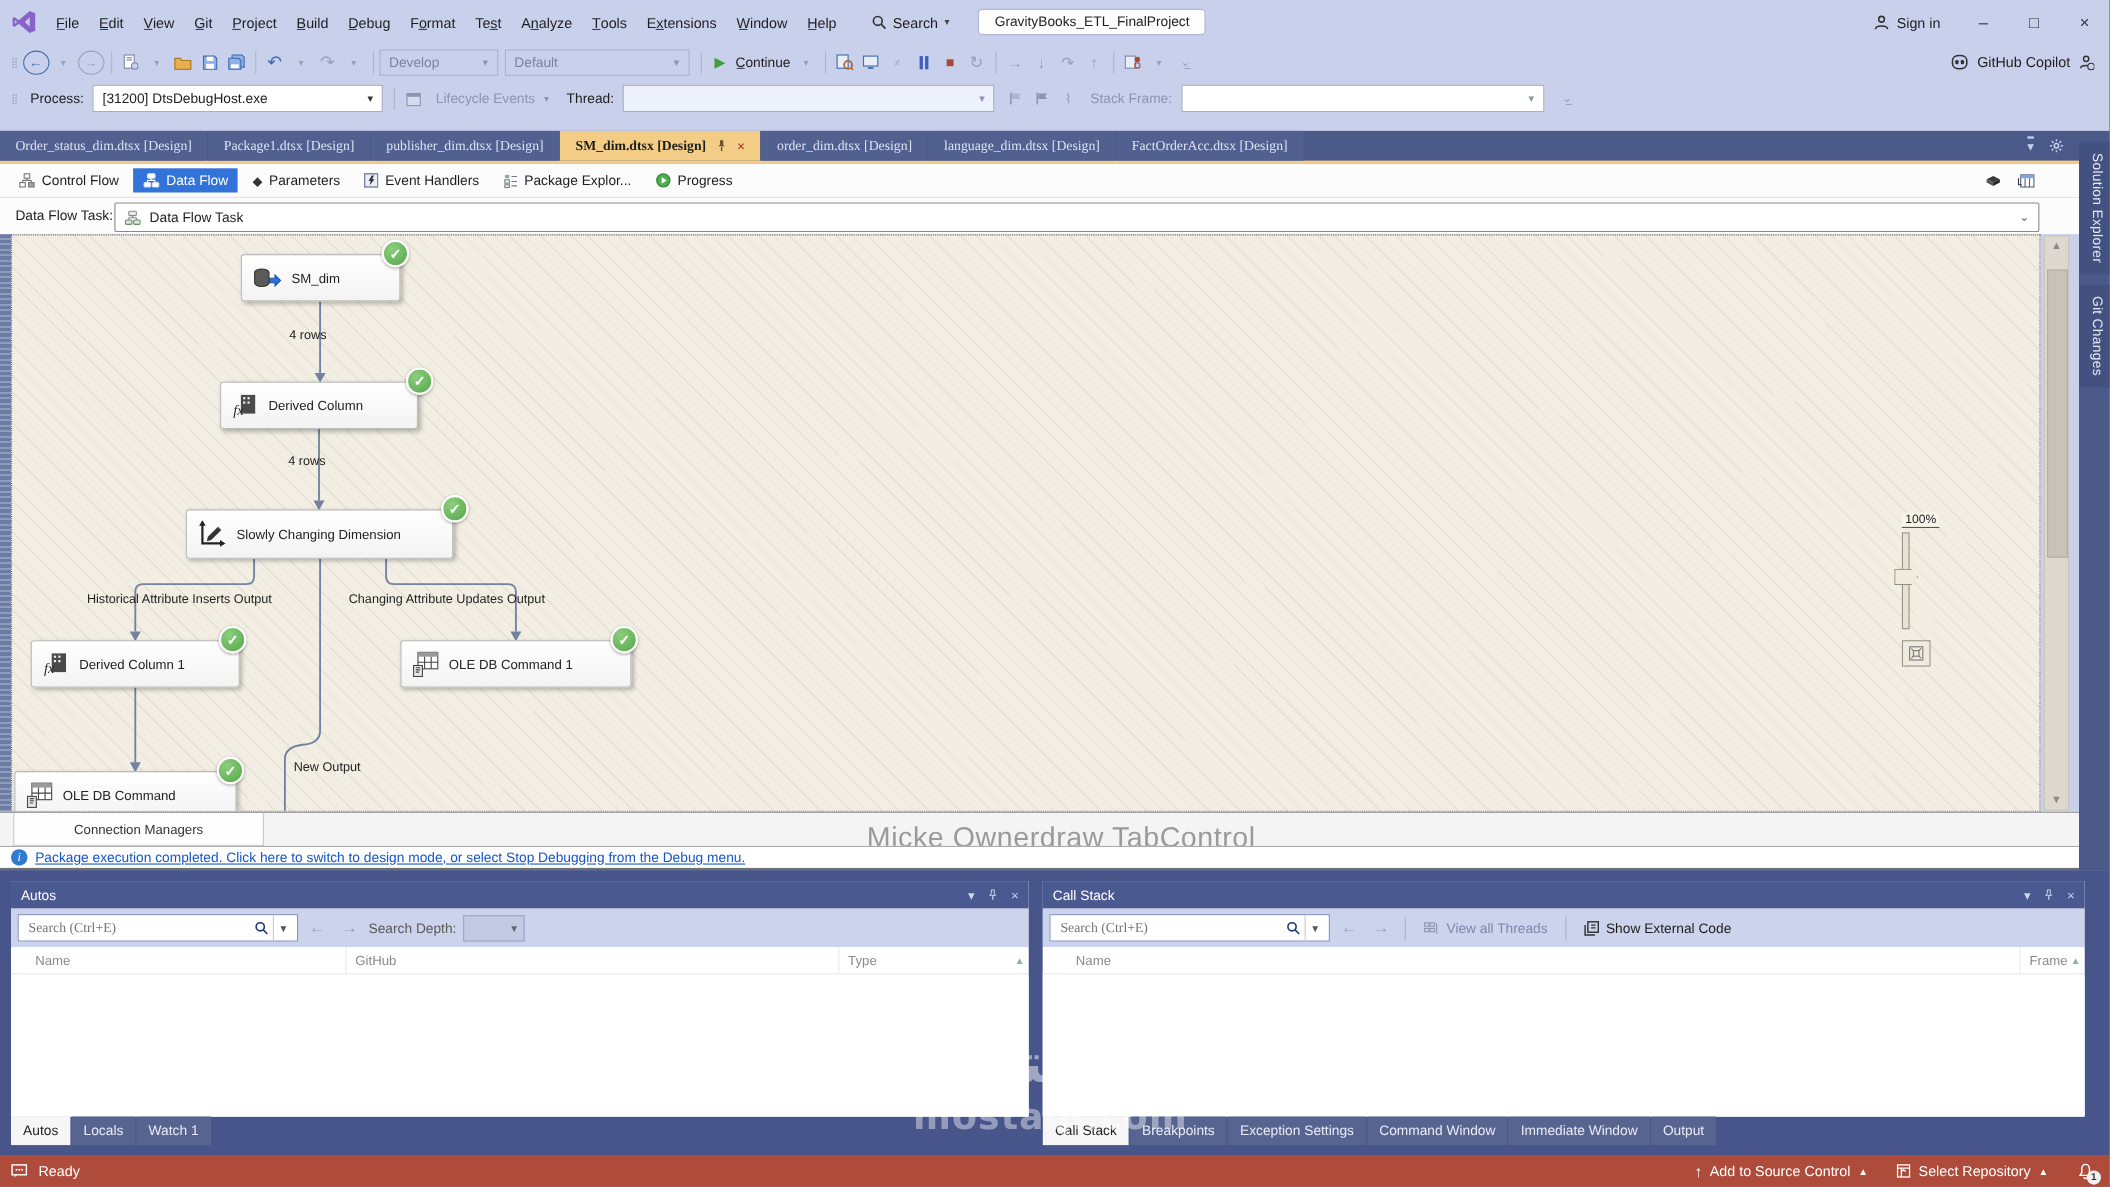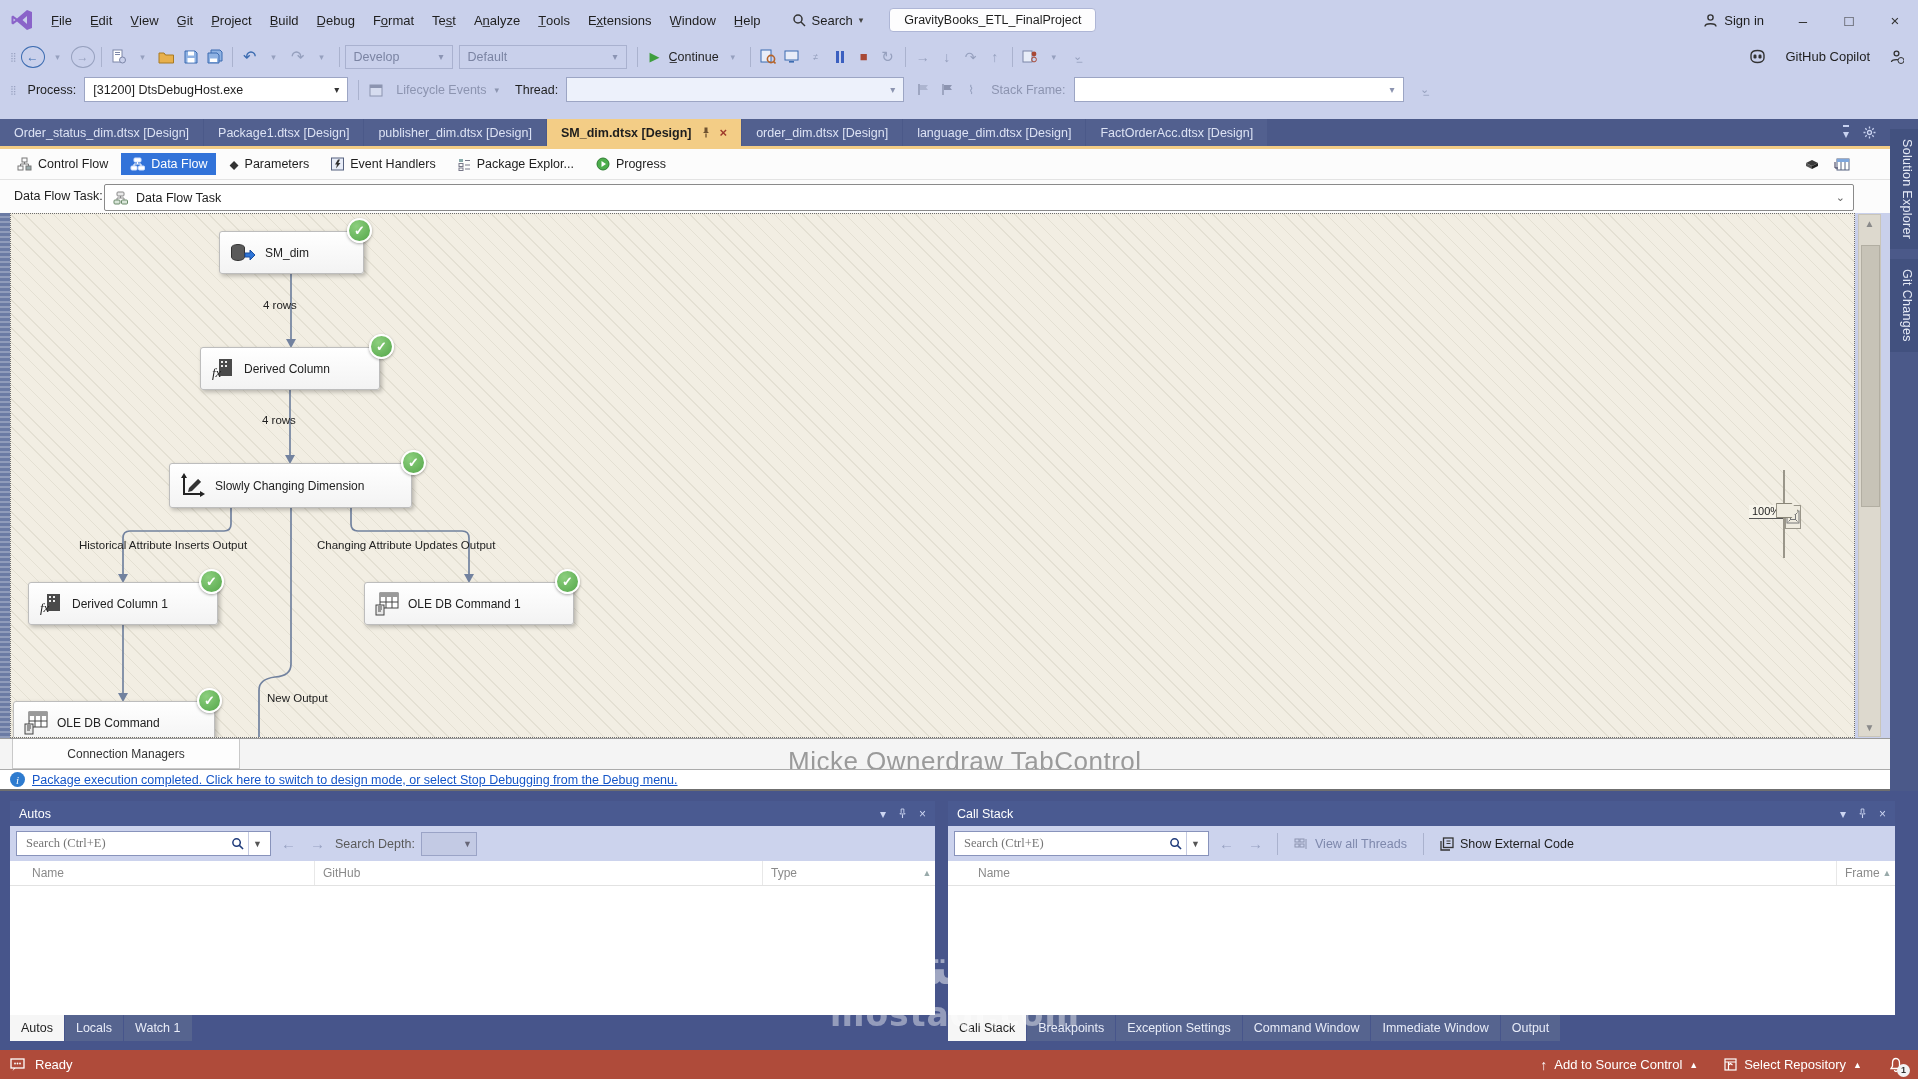--- a/index.html
+++ b/index.html
@@ -23,32 +23,32 @@
 
   
   .toolbar{left:0;top:40px;width:1918px;height:33px;display:flex;align-items:center;padding-left:6px;box-sizing:border-box;}
   .tbtn{min-width:22px;height:24px;display:inline-flex;align-items:center;justify-content:center;margin:0 1px;font-size:14px;}
   .blue{color:#3B6BB0;} .gray{color:#96A0BE;} .green{color:#3E9E3E;} .red{color:#A84835;}
   .circ{width:20px;height:20px;border:1.5px solid #3B6BB0;border-radius:50%;font-size:12px;color:#3B6BB0;}
   .circ.dis{border-color:#96A0BE;color:#96A0BE;}
   .combo{background:#C9D0EB;border:1px solid #A9B1CF;height:24px;display:flex;align-items:center;
          padding:0 8px;color:#7B84A3;font-size:12.5px;box-sizing:border-box;}
   .combo .chev{margin-left:auto;color:#8B94B3;font-size:10px;padding-left:10px;}
-  .copilot{margin-left:auto;display:flex;align-items:center;gap:19px;padding-right:14px;}
+  .copilot{margin-left:auto;display:flex;align-items:center;gap:7px;padding-right:14px;}
 
   
   .debugbar{left:0;top:73px;width:1918px;height:33px;display:flex;align-items:center;padding-left:6px;box-sizing:border-box;}
   .wcombo{background:#fff;border:1px solid #9CA5C4;height:25px;display:flex;align-items:center;
           padding:0 8px;font-size:12.5px;box-sizing:border-box;color:#1e1e1e;}
   .lbl{margin:0 8px;font-size:12.5px;}
   .dis-lbl{color:#8C94B0;}
 
   
   .doc-tabs{left:0;top:119px;width:1890px;height:27px;background:#4B5989;display:flex;align-items:stretch;
-            border-bottom:3px solid #F3CD86;}
+            border-bottom:3px solid #F3CD86;font-family:Liberation Serif, serif;}
   .doc-tab{background:#52608F;color:#DCE2F4;font-size:12.5px;display:flex;align-items:center;
            padding:0 14px;margin-right:1px;white-space:nowrap;}
   .doc-tab.active{background:#F3CD86;color:#1e1e1e;font-weight:bold;gap:9px;}
   .doc-tab .pinico{color:#6E5230;} .doc-tab .closeico{color:#9E3A2B;font-weight:bold;font-size:13px;}
   .doc-tabs-icons{margin-left:auto;display:flex;align-items:center;gap:14px;padding:0 14px;color:#C8D2F0;font-size:12px;}
 
   
   .side-strip{left:1890px;top:119px;width:28px;height:672px;background:#4B5989;}
   .side-tab{writing-mode:vertical-rl;color:#E6EAF6;font-size:12.5px;background:#42517F;
             padding:10px 4px;margin:10px auto 0 auto;display:block;width:20px;text-align:center;letter-spacing:.3px;}
@@ -78,21 +78,21 @@
   .vthumb{position:absolute;left:2px;top:30px;width:17px;height:260px;background:#C7C3B7;border:1px solid #B2AEA2;}
 
   .flow-node{position:absolute;background:linear-gradient(#ffffff,#f3f3f3);border:1px solid #BDBDBD;border-radius:3px;
              box-shadow:2px 2px 4px rgba(0,0,0,.25);display:flex;align-items:center;gap:9px;padding:0 10px;box-sizing:border-box;}
   .flow-node .nlabel{font-size:12px;color:#222;white-space:nowrap;}
   .check{position:absolute;width:25px;height:25px;border-radius:50%;border:2px solid #fff;box-sizing:border-box;
          background:radial-gradient(circle at 35% 30%,#8CCF7E,#54A649);color:#fff;font-size:13px;font-weight:bold;
          display:flex;align-items:center;justify-content:center;box-shadow:0 1px 3px rgba(0,0,0,.35);}
   .edge-label{position:absolute;font-size:11.5px;color:#222;white-space:nowrap;}
 
-  .zoomer{position:absolute;right:53px;top:252px;width:52px;display:flex;flex-direction:row;align-items:center;}
+  .zoomer{position:absolute;right:73px;top:252px;width:52px;display:flex;flex-direction:column;align-items:flex-start;}
   .zoom-val{font-size:11px;background:#F7F4EA;border-bottom:1px solid #555;padding:0 3px 1px 3px;}
   .zoom-track{width:5px;height:86px;background:#E6E2D6;border:1px solid #9a968a;margin-top:4px;position:relative;}
   .zoom-thumb{position:absolute;left:-8px;top:32px;width:20px;height:13px;background:#EFEBDF;border:1px solid #8a8678;
               clip-path:polygon(0 0,70% 0,100% 50%,70% 100%,0 100%);}
   .zoom-fit{width:24px;height:22px;border:1px solid #9a968a;background:#EFEBDF;margin-top:10px;display:flex;align-items:center;justify-content:center;}
 
   
   .cm-strip{left:0;top:738px;width:1890px;height:31px;background:#F4F4F4;border-top:1px solid #9a9a9a;overflow:hidden;}
   .cm-tab{position:absolute;left:12px;top:0;width:228px;height:30px;background:#FDFDFD;border:1px solid #C9C9C9;border-top:none;
           display:flex;align-items:center;justify-content:center;font-size:12px;color:#333;box-sizing:border-box;}

